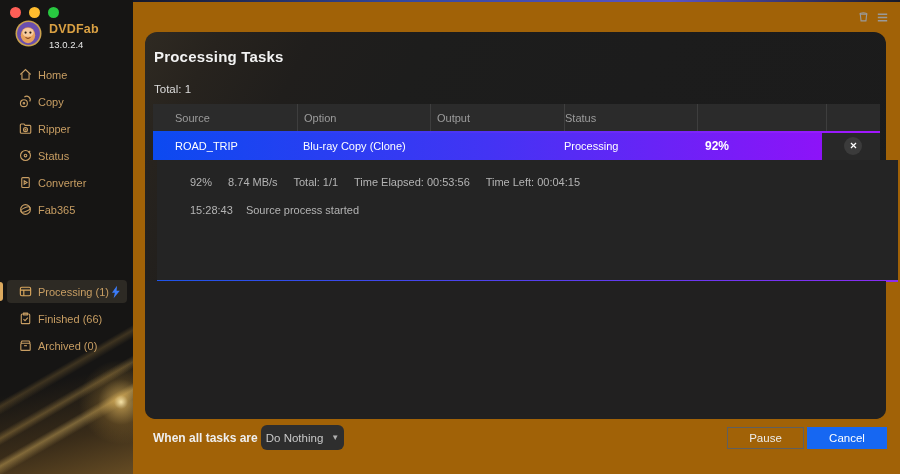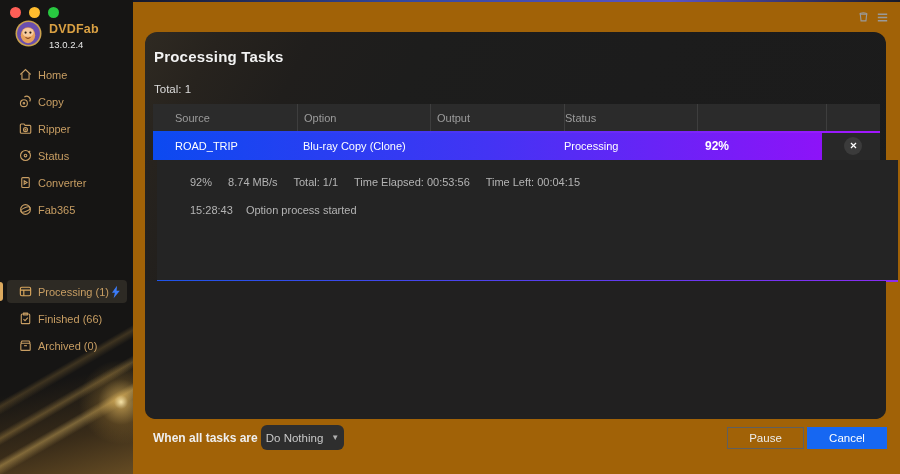--- a/index.html
+++ b/index.html
@@ -281,21 +281,21 @@
     <div class="details-real">
       <div class="stats-line">
         <span>92%</span>
         <span>8.74 MB/s</span>
         <span>Total: 1/1</span>
         <span>Time Elapsed: 00:53:56</span>
         <span>Time Left: 00:04:15</span>
       </div>
       <div class="log-line">
         <span>15:28:43</span>
-        <span>Option process started</span>
+        <span>Source process started</span>
       </div>
     </div>
 
     <div class="empty-area"></div>
   </div>
 
   <div class="footer-label">When all tasks are done:</div>
   <button class="dropdown">
     <span>Do Nothing</span>
     <span class="caret">▼</span>

